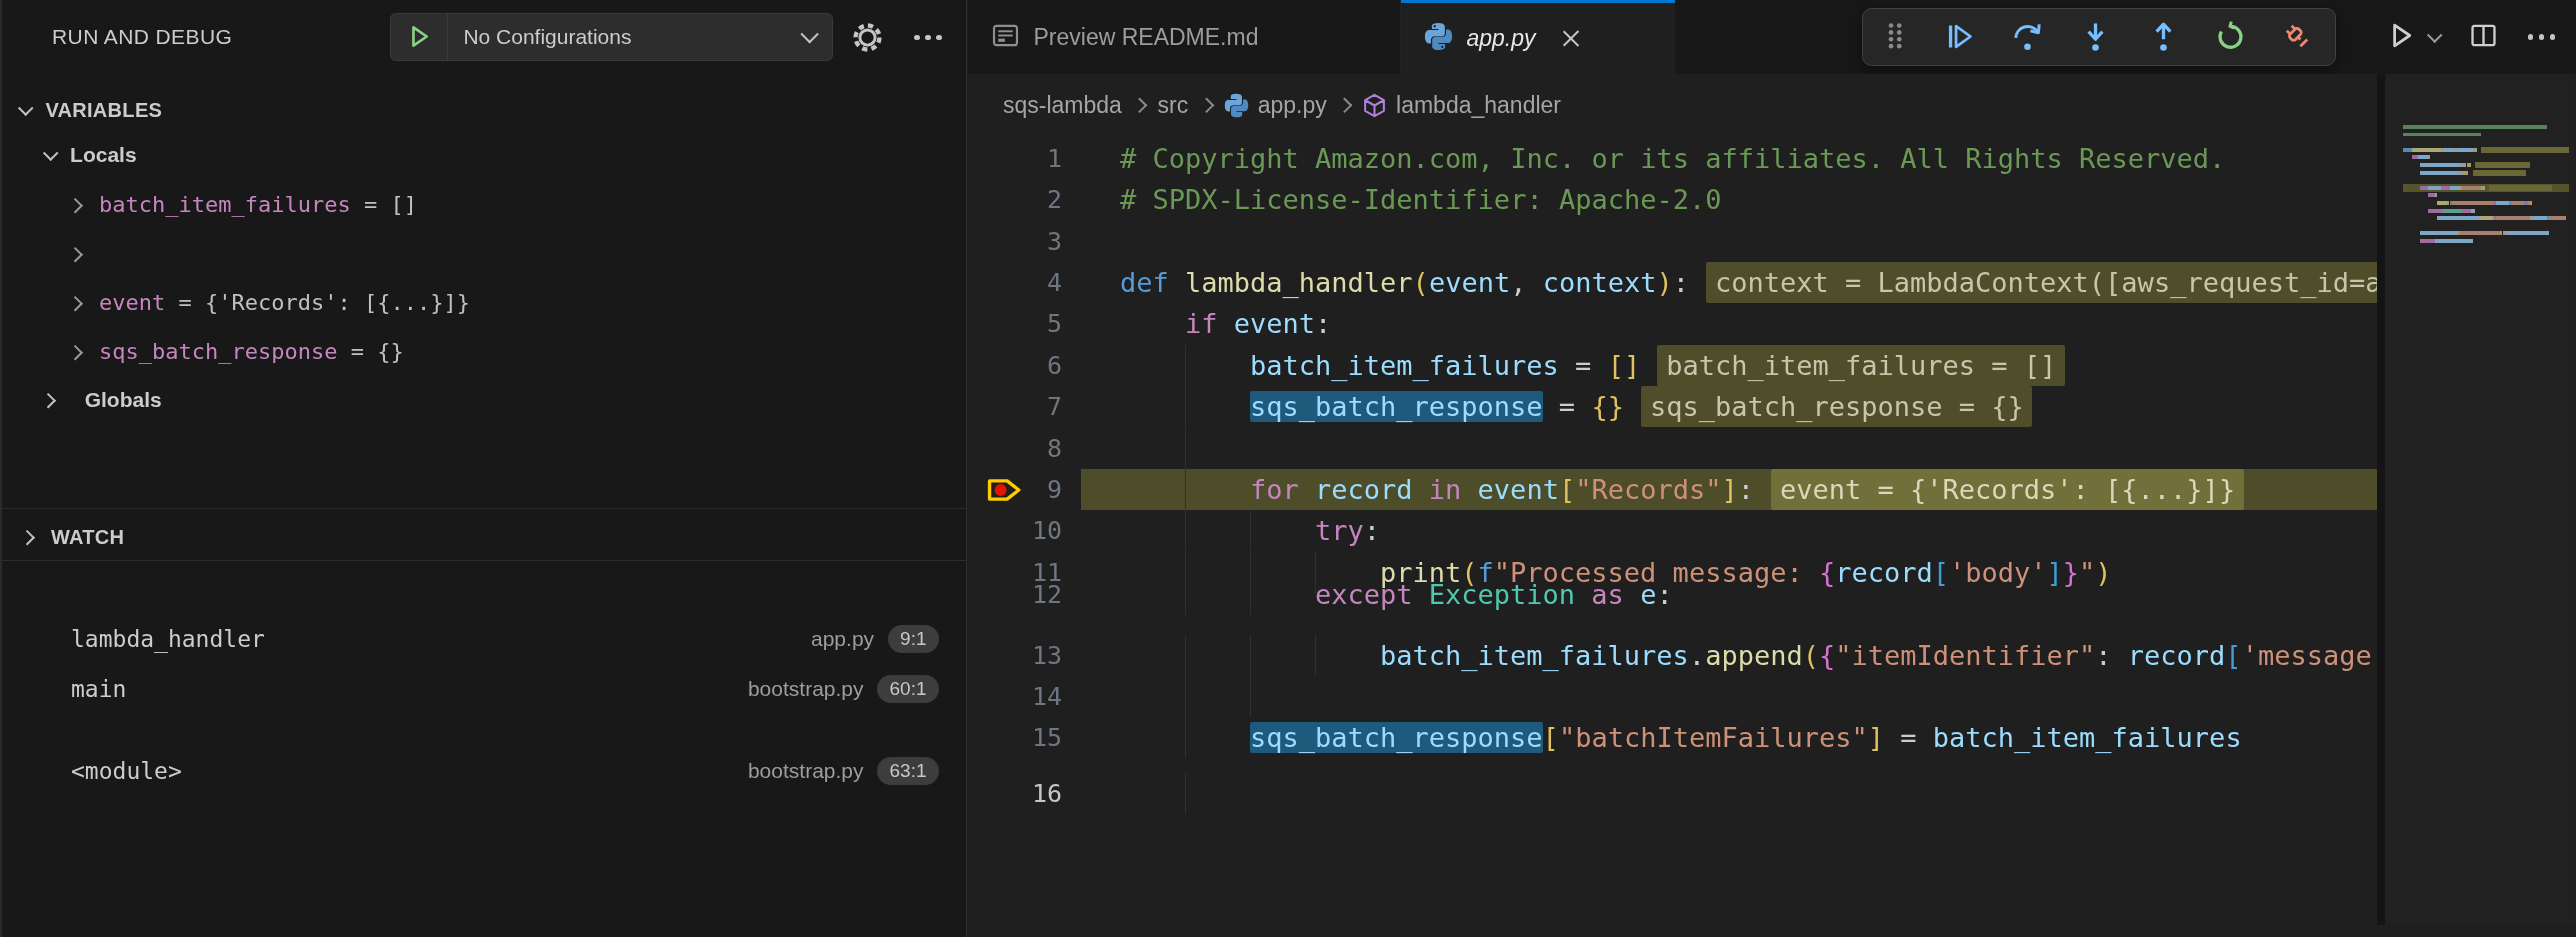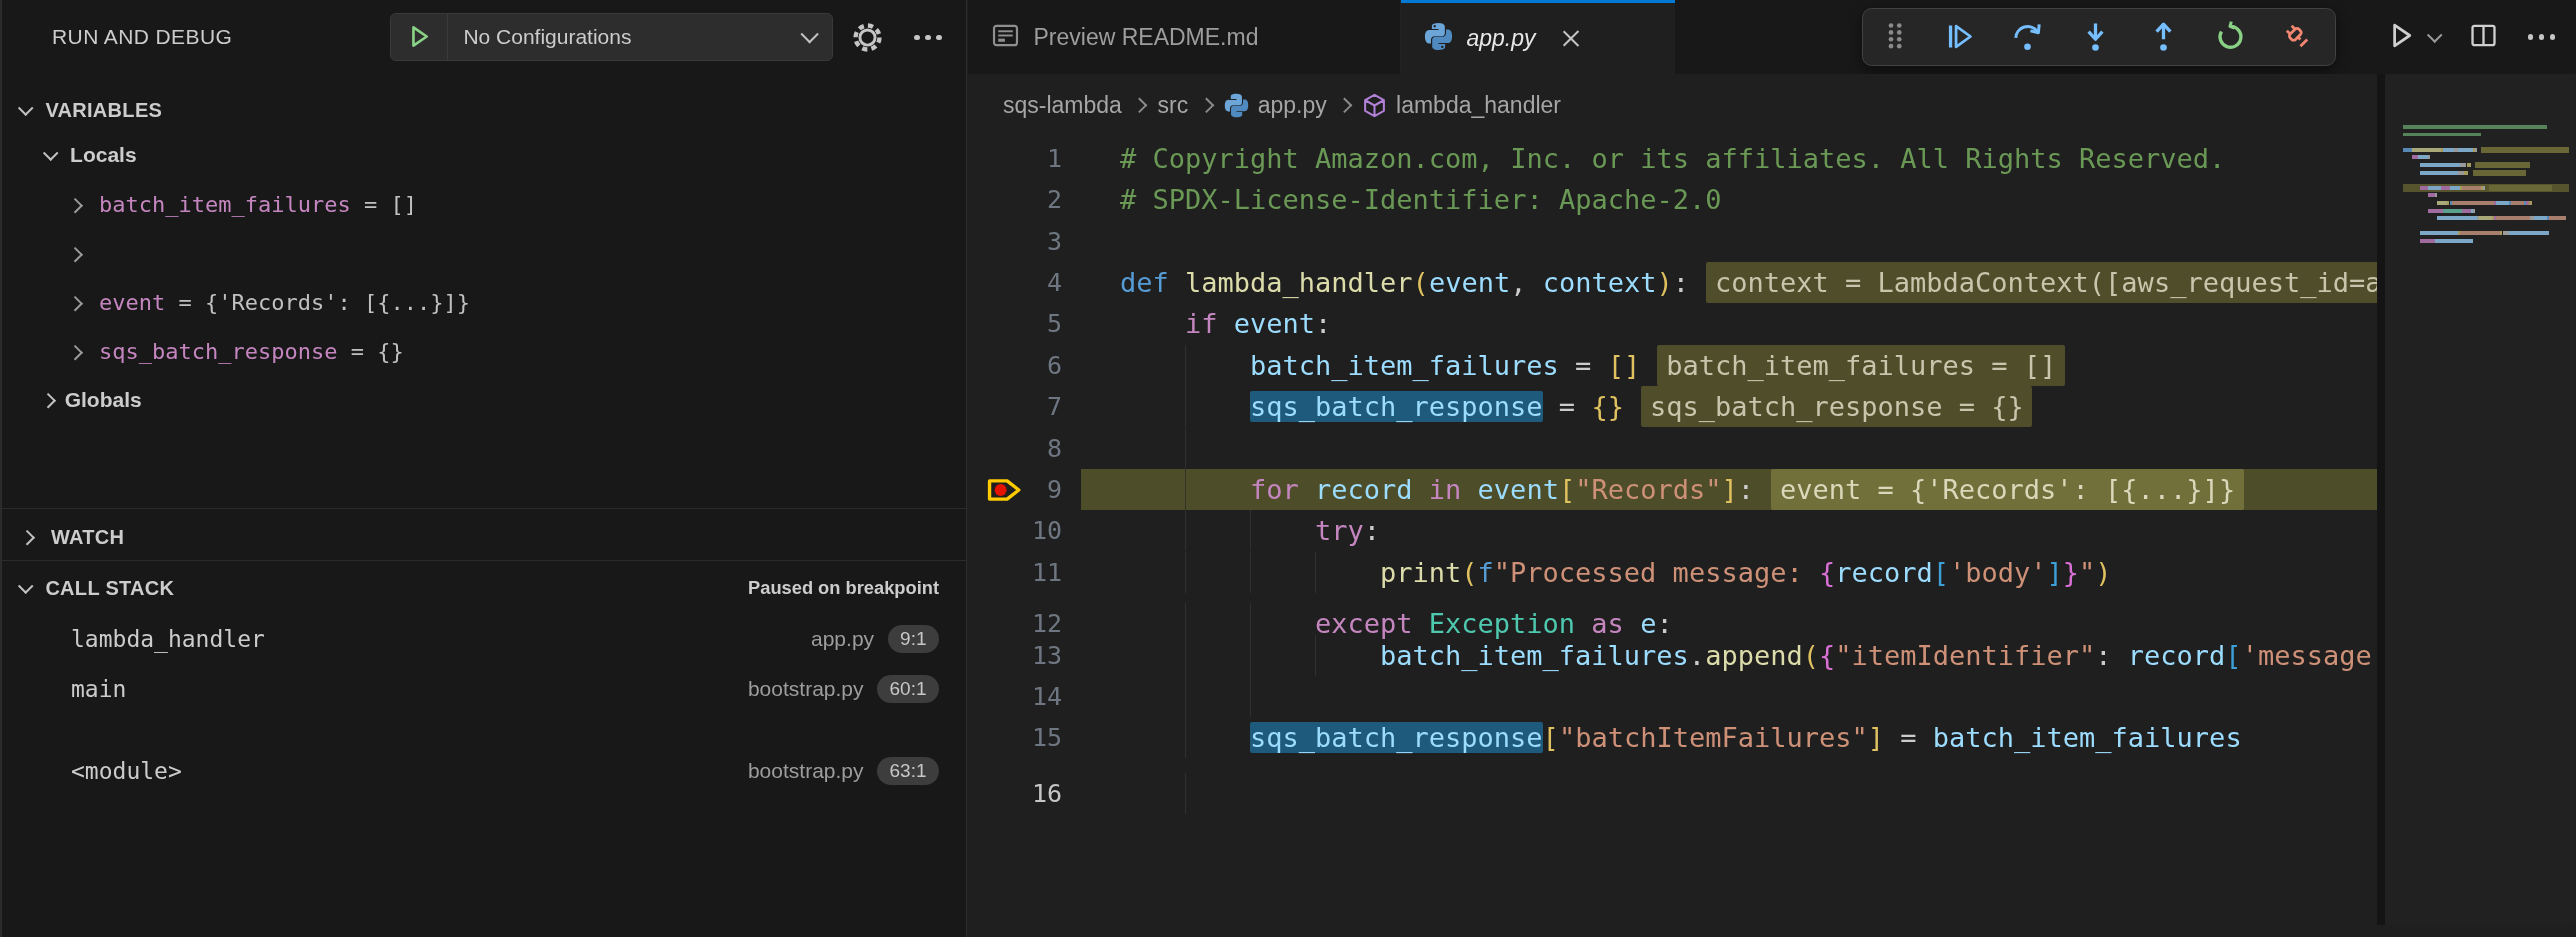--- a/index.html
+++ b/index.html
@@ -141,35 +141,30 @@
         <div class="sb-row" style="top: 278px; height: 49px;">
           <span style="margin-left: 69px;"><i class="chev right sm" style="border-color:#9a9a9a"></i></span>
           <span class="var-line mono" style="margin-left: 17.3px;"><span class="var-name">event</span><span class="var-eq"> = </span><span class="var-val">{'Records': [{...}]}</span></span>
         </div>
         <div class="sb-row" style="top: 327px; height: 49px;">
           <span style="margin-left: 69px;"><i class="chev right sm" style="border-color:#9a9a9a"></i></span>
           <span class="var-line mono" style="margin-left: 17.3px;"><span class="var-name">sqs_batch_response</span><span class="var-eq"> = </span><span class="var-val">{}</span></span>
         </div>
         <div class="sb-row" style="top: 376px; height: 48px;">
           <span style="margin-left: 42px;"><i class="chev right sm"></i></span>
-          <span class="scope-lbl" style="margin-left: 10px;">Globals</span>
+          <span class="scope-lbl" style="margin-left: 30px;">Globals</span>
         </div>
       </div>
 
     <div class="sb-divider" style="top:508px"></div>
     <div class="sb-row" style="top:514px;height:46px">
       <span style="margin-left:21px"><i class="chev right sm" style="border-color:#c2c2c2"></i></span>
       <span class="sec-hdr" style="margin-left:17.3px">WATCH</span>
     </div>
     <div class="sb-divider" style="top:560px"></div>
-    <div class="sb-row" style="top:566px;height:44px">
-      <span style="margin-left:17.3px"><i class="chev down sm"></i></span>
-      <span class="sec-hdr" style="margin-left:15.4px">CALL STACK</span>
-      <span class="paused">Paused on breakpoint</span>
-    </div>
     <div id="stack-root">
         <div class="sb-row" style="top: 614px; height: 50px;">
           <span class="frame-name mono" style="margin-left: 69px;">lambda_handler</span>
           <span class="frame-right">
             <span class="frame-file">app.py</span>
             <span class="frame-badge">9:1</span>
           </span>
         </div>
         <div class="sb-row" style="top: 664px; height: 50px;">
           <span class="frame-name mono" style="margin-left: 69px;">main</span>
@@ -366,21 +361,21 @@
           <div class="ln-content"><i class="guide" style="left: 104px;"></i><span class="codespan" style="padding-left: 169px;"><span class="tk k">for </span><span class="tk v">record</span><span class="tk k"> in </span><span class="tk v">event</span><span class="tk b1">[</span><span class="tk s">"Records"</span><span class="tk b1">]</span><span class="tk p">:</span></span><span class="hint mono">event = {'Records': [{...}]}</span></div>
         </div>
         <div class="code-row" style="top: 374px;">
           <div class="ln-num">10</div>
           <div class="ln-content"><i class="guide" style="left: 104px;"></i><i class="guide" style="left: 169px;"></i><span class="codespan" style="padding-left: 234px;"><span class="tk k">try</span><span class="tk p">:</span></span></div>
         </div>
         <div class="code-row" style="top: 416px;">
           <div class="ln-num">11</div>
           <div class="ln-content"><i class="guide" style="left: 104px;"></i><i class="guide" style="left: 169px;"></i><i class="guide" style="left: 234px;"></i><span class="codespan" style="padding-left: 299px;"><span class="tk f">print</span><span class="tk b1">(</span><span class="tk d">f</span><span class="tk s">"Processed message: </span><span class="tk b2">{</span><span class="tk v">record</span><span class="tk b3">[</span><span class="tk s">'body'</span><span class="tk b3">]</span><span class="tk b2">}</span><span class="tk s">"</span><span class="tk b1">)</span></span></div>
         </div>
-        <div class="code-row" style="top: 467px;">
+        <div class="code-row" style="top: 438px;">
           <div class="ln-num">12</div>
           <div class="ln-content"><i class="guide" style="left: 104px;"></i><i class="guide" style="left: 169px;"></i><span class="codespan" style="padding-left: 234px;"><span class="tk k">except </span><span class="tk t">Exception</span><span class="tk k"> as </span><span class="tk v">e</span><span class="tk p">:</span></span></div>
         </div>
         <div class="code-row" style="top: 499px;">
           <div class="ln-num">13</div>
           <div class="ln-content"><i class="guide" style="left: 104px;"></i><i class="guide" style="left: 169px;"></i><i class="guide" style="left: 234px;"></i><span class="codespan" style="padding-left: 299px;"><span class="tk v">batch_item_failures</span><span class="tk p">.</span><span class="tk f">append</span><span class="tk b1">(</span><span class="tk b2">{</span><span class="tk s">"itemIdentifier"</span><span class="tk p">: </span><span class="tk v">record</span><span class="tk b3">[</span><span class="tk s">'message</span></span></div>
         </div>
         <div class="code-row" style="top: 540px;">
           <div class="ln-num">14</div>
           <div class="ln-content"><i class="guide" style="left: 104px;"></i><i class="guide" style="left: 169px;"></i><span class="codespan" style="padding-left: 39px;"></span></div>

